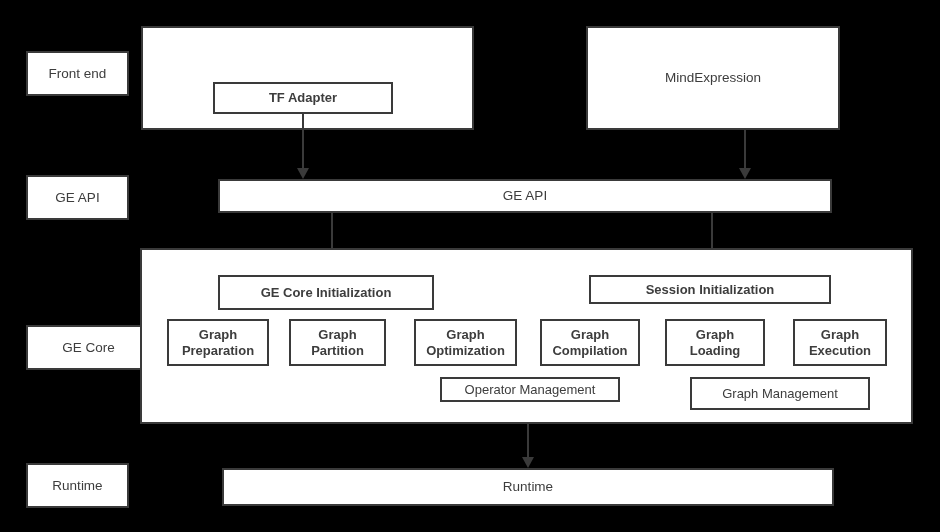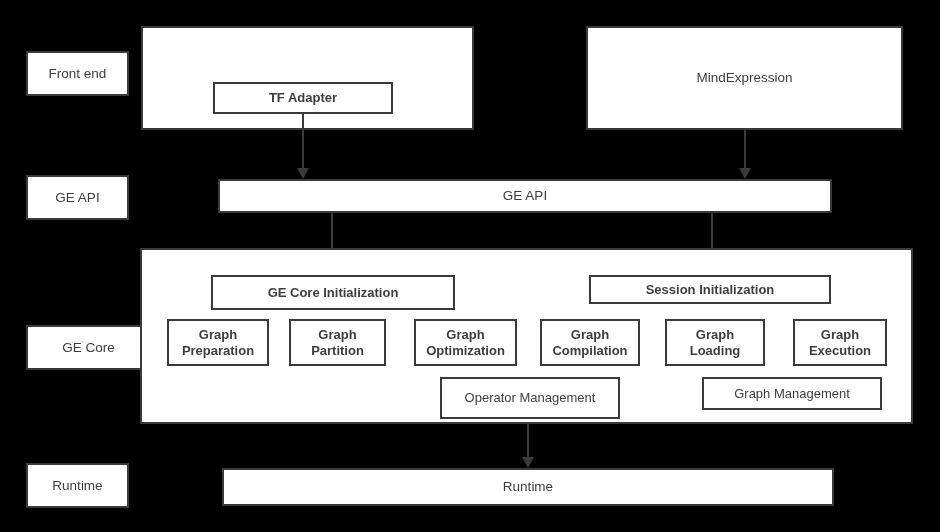--- a/index.html
+++ b/index.html
@@ -64,21 +64,21 @@
   <div class="box tier-label" style="left:26px; top:51px; width:103px; height:45px;text-align:right;">Front end</div>
   <div class="box tier-label" style="left:26px; top:175px; width:103px; height:45px;">GE API</div>
   <div class="box tier-label" style="left:26px; top:325px; width:125px; height:45px;">GE Core</div>
   <div class="box tier-label" style="left:26px; top:463px; width:103px; height:45px;">Runtime</div>
 
   <div class="box container-box" style="left:141px; top:26px; width:333px; height:104px;">
     <span>Tensorflow</span>
   </div>
   <div class="box unit" style="left:213px; top:82px; width:180px; height:32px;">TF Adapter</div>
 
-  <div class="box" style="left:586px; top:26px; width:317px; height:104px; font-size:13.5px;">MindExpression</div>
+  <div class="box" style="left:586px; top:26px; width:254px; height:104px; font-size:13.5px;">MindExpression</div>
 
   <div class="arrow" style="left:297px; top:113px; width:12px; height:66px;">
     <span class="shaft" style="height:55px;"></span>
     <span class="head"></span>
   </div>
 
   <div class="arrow" style="left:739px; top:130px; width:12px; height:49px;">
     <span class="shaft" style="height:38px;"></span>
     <span class="head"></span>
   </div>
@@ -90,38 +90,38 @@
     <span class="head"></span>
   </div>
 
   <div class="arrow" style="left:706px; top:213px; width:12px; height:62px;">
     <span class="shaft" style="height:51px;"></span>
     <span class="head"></span>
   </div>
 
   <div class="box container-plain" style="left:140px; top:248px; width:773px; height:176px;"></div>
 
-  <div class="box unit" style="left:211px; top:275px; width:244px; height:35px;">GE Core Initialization</div>
+  <div class="box unit" style="left:218px; top:275px; width:216px; height:35px;">GE Core Initialization</div>
   <div class="box unit" style="left:589px; top:275px; width:242px; height:29px;">Session Initialization</div>
 
   <div class="box unit" style="left:167px; top:319px; width:102px; height:47px;">Graph
 Preparation</div>
   <div class="box unit" style="left:289px; top:319px; width:97px; height:47px;">Graph
 Partition</div>
   <div class="box unit" style="left:414px; top:319px; width:103px; height:47px;">Graph
 Optimization</div>
   <div class="box unit" style="left:540px; top:319px; width:100px; height:47px;">Graph
 Compilation</div>
   <div class="box unit" style="left:665px; top:319px; width:100px; height:47px;">Graph
 Loading</div>
   <div class="box unit" style="left:793px; top:319px; width:94px; height:47px;">Graph
 Execution</div>
 
-  <div class="box wide-unit" style="left:440px; top:377px; width:180px; height:42px;">Operator Management</div>
-  <div class="box wide-unit" style="left:690px; top:377px; width:180px; height:33px;margin-left:12px;">Graph Management</div>
+  <div class="box wide-unit" style="left:440px; top:377px; width:180px; height:25px;">Operator Management</div>
+  <div class="box wide-unit" style="left:690px; top:377px; width:180px; height:33px;">Graph Management</div>
 
   <div class="arrow" style="left:522px; top:424px; width:12px; height:44px;">
     <span class="shaft" style="height:33px;"></span>
     <span class="head"></span>
   </div>
 
   <div class="box bar" style="left:222px; top:468px; width:612px; height:38px;">Runtime</div>
 
 </div>
 

